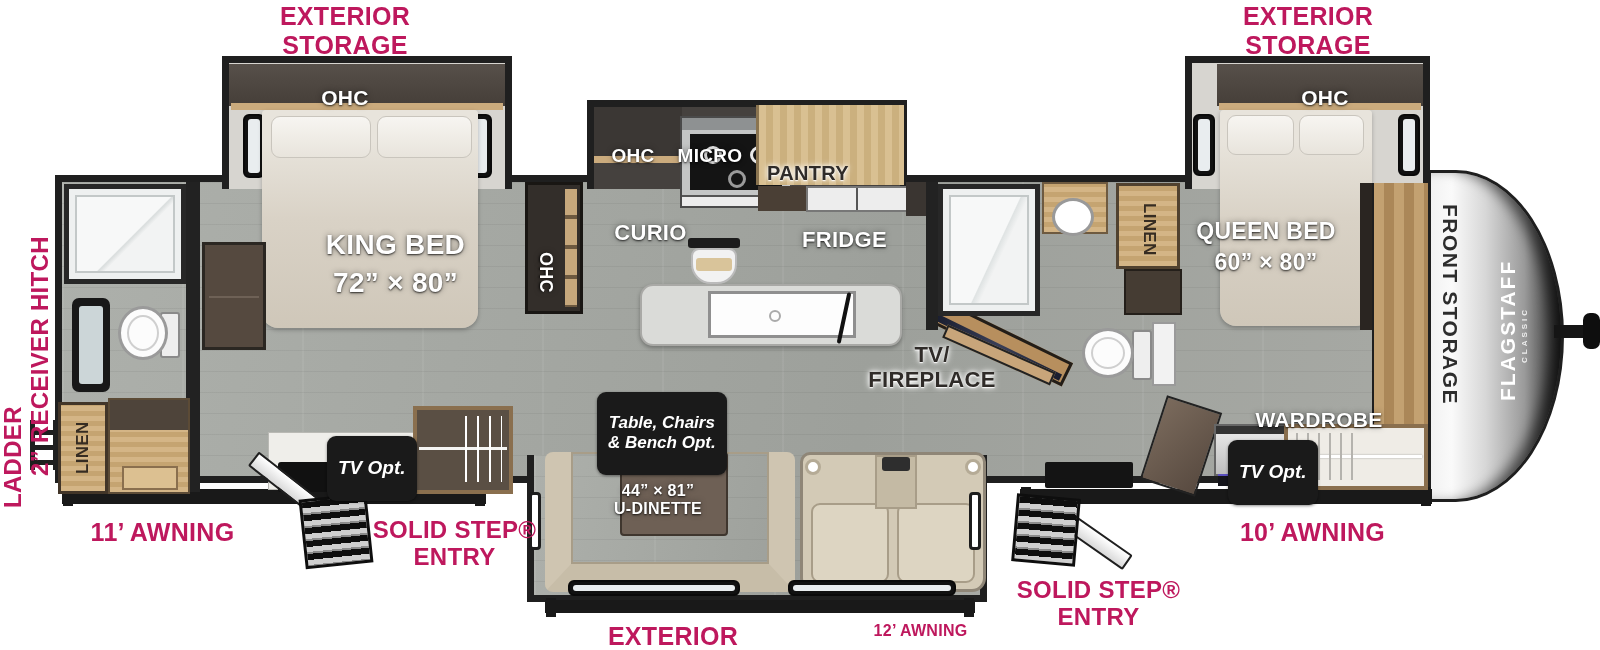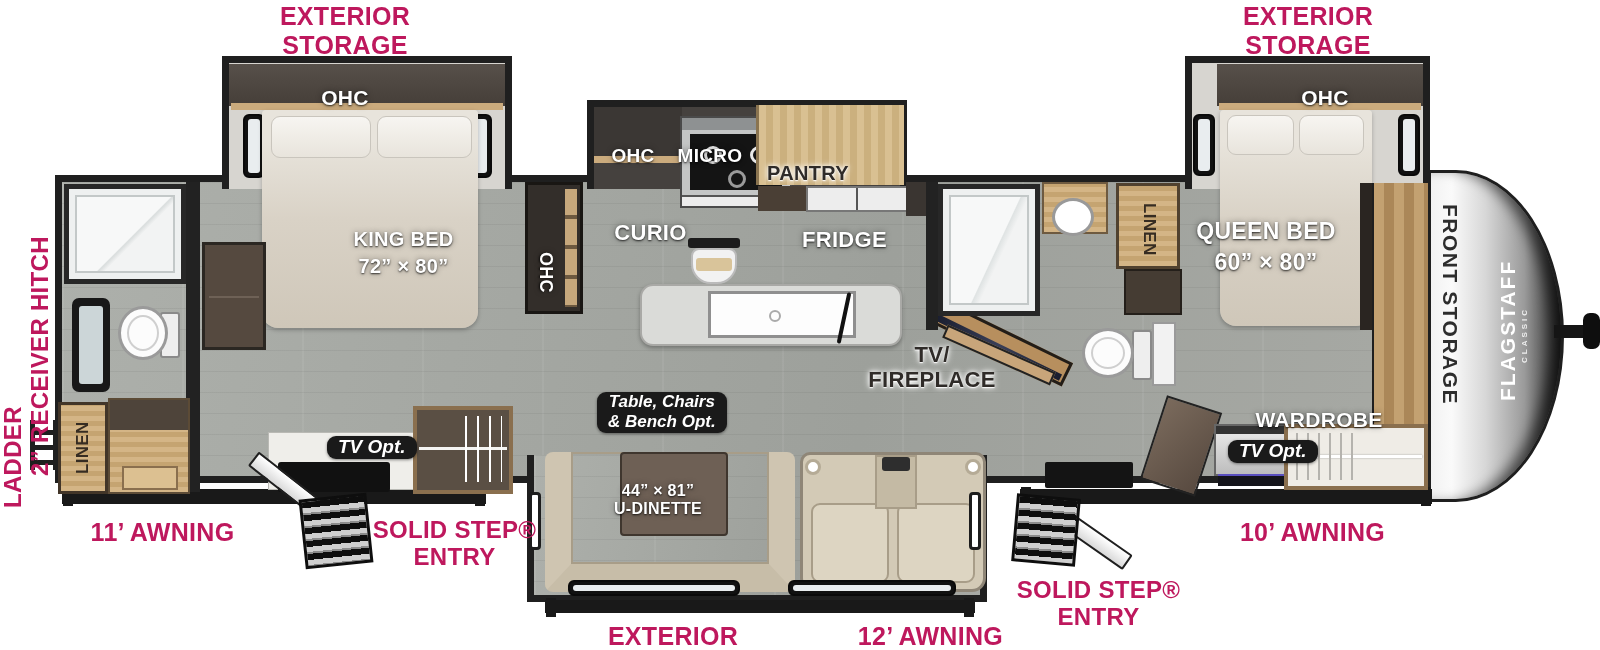--- a/index.html
+++ b/index.html
@@ -4,21 +4,21 @@
 <style>
   html,body{margin:0;padding:0;background:#fff;}
   #stage{position:relative;width:1600px;height:650px;background:#fff;overflow:hidden;
          font-family:"Liberation Sans",sans-serif;}
   #stage *{position:absolute;box-sizing:border-box;}
   .lbl{font-weight:bold;color:#be185d;text-align:center;white-space:pre-line;
        line-height:1.14;letter-spacing:.3px;}
   .lbl.white{color:#fff;text-shadow:0 1px 2px rgba(0,0,0,.75),0 0 6px rgba(0,0,0,.4);margin-top:14px;}
   .lbl.glow{color:#2f2b28;text-shadow:0 0 4px #fff,0 0 7px #fff,0 1px 1px rgba(255,255,255,.9);}
   .tag{background:#1a1a1a;color:#fff;font-style:italic;font-weight:bold;border-radius:9px;
-       padding:0 11px;text-align:center;white-space:pre-line;line-height:1.2;
+       padding:21px 11px;text-align:center;white-space:pre-line;line-height:1.2;
        box-shadow:0 1px 3px rgba(0,0,0,.45);}
   .vdown{writing-mode:vertical-rl;}
   .vup{writing-mode:vertical-rl;transform:rotate(180deg);}
   .floor{background:
      repeating-linear-gradient(180deg,rgba(0,0,0,.05) 0 1px,rgba(0,0,0,0) 1px 21px),
      repeating-linear-gradient(90deg,rgba(255,255,255,.06) 0 2px,rgba(255,255,255,0) 2px 120px),
      linear-gradient(100deg,#adb0ab,#9da09b 60%,#a7a9a4);}
   .wall{background:#222;}
   .woodH{background:repeating-linear-gradient(0deg,#d4b586 0 5px,#c5a471 5px 10px);}
   .woodV{background:repeating-linear-gradient(90deg,#d9c092 0 7px,#cbb07e 7px 14px);}
@@ -223,27 +223,27 @@
   <div class="lbl" style="left:255px;top:2px;width:180px;font-size:25px;">EXTERIOR
 STORAGE</div>
   <div class="lbl" style="left:1218px;top:2px;width:180px;font-size:25px;">EXTERIOR
 STORAGE</div>
   <div class="lbl vup" style="left:-2px;top:390px;width:30px;height:135px;font-size:24px;line-height:30px;">LADDER</div>
   <div class="lbl vup" style="left:24px;top:186px;width:32px;height:340px;font-size:24px;line-height:32px;">2” RECEIVER HITCH</div>
   <div class="lbl" style="left:80px;top:518px;width:165px;font-size:25px;">11’ AWNING</div>
   <div class="lbl" style="left:372px;top:516px;width:165px;font-size:24px;">SOLID STEP®
 ENTRY</div>
   <div class="lbl" style="left:553px;top:622px;width:240px;font-size:25px;">EXTERIOR STORAGE</div>
-  <div class="lbl" style="left:838px;top:622px;width:165px;font-size:25px;text-align:right;">12’ AWNING</div>
+  <div class="lbl" style="left:838px;top:622px;width:165px;font-size:16px;">12’ AWNING</div>
   <div class="lbl" style="left:1016px;top:576px;width:165px;font-size:24px;">SOLID STEP®
 ENTRY</div>
   <div class="lbl" style="left:1230px;top:518px;width:165px;font-size:25px;">10’ AWNING</div>
 
   <div class="lbl white" style="left:305px;top:72px;width:80px;font-size:21px;">OHC</div>
-  <div class="lbl white" style="left:316px;top:212px;width:175px;font-size:20px;line-height:1.35;">KING BED
+  <div class="lbl white" style="left:308px;top:212px;width:175px;font-size:28px;line-height:1.35;">KING BED
 72” × 80”</div>
   <div class="tag" style="left:327px;top:436px;font-size:19px;">TV Opt.</div>
   <div class="lbl white vdown" style="left:531px;top:216px;width:30px;height:84px;font-size:18px;line-height:30px;">OHC</div>
   <div class="lbl vup" style="left:64px;top:406px;width:38px;height:84px;font-size:17px;line-height:38px;color:#362c22;">LINEN</div>
 
   <div class="lbl white" style="left:603px;top:206px;width:95px;font-size:22px;">CURIO</div>
   <div class="lbl white" style="left:602px;top:131px;width:62px;font-size:19px;">OHC</div>
   <div class="lbl white" style="left:666px;top:131px;width:88px;font-size:19px;">MICRO</div>
   <div class="lbl glow" style="left:758px;top:162px;width:100px;font-size:20px;">PANTRY</div>
   <div class="lbl white" style="left:792px;top:213px;width:105px;font-size:22px;">FRIDGE</div>

